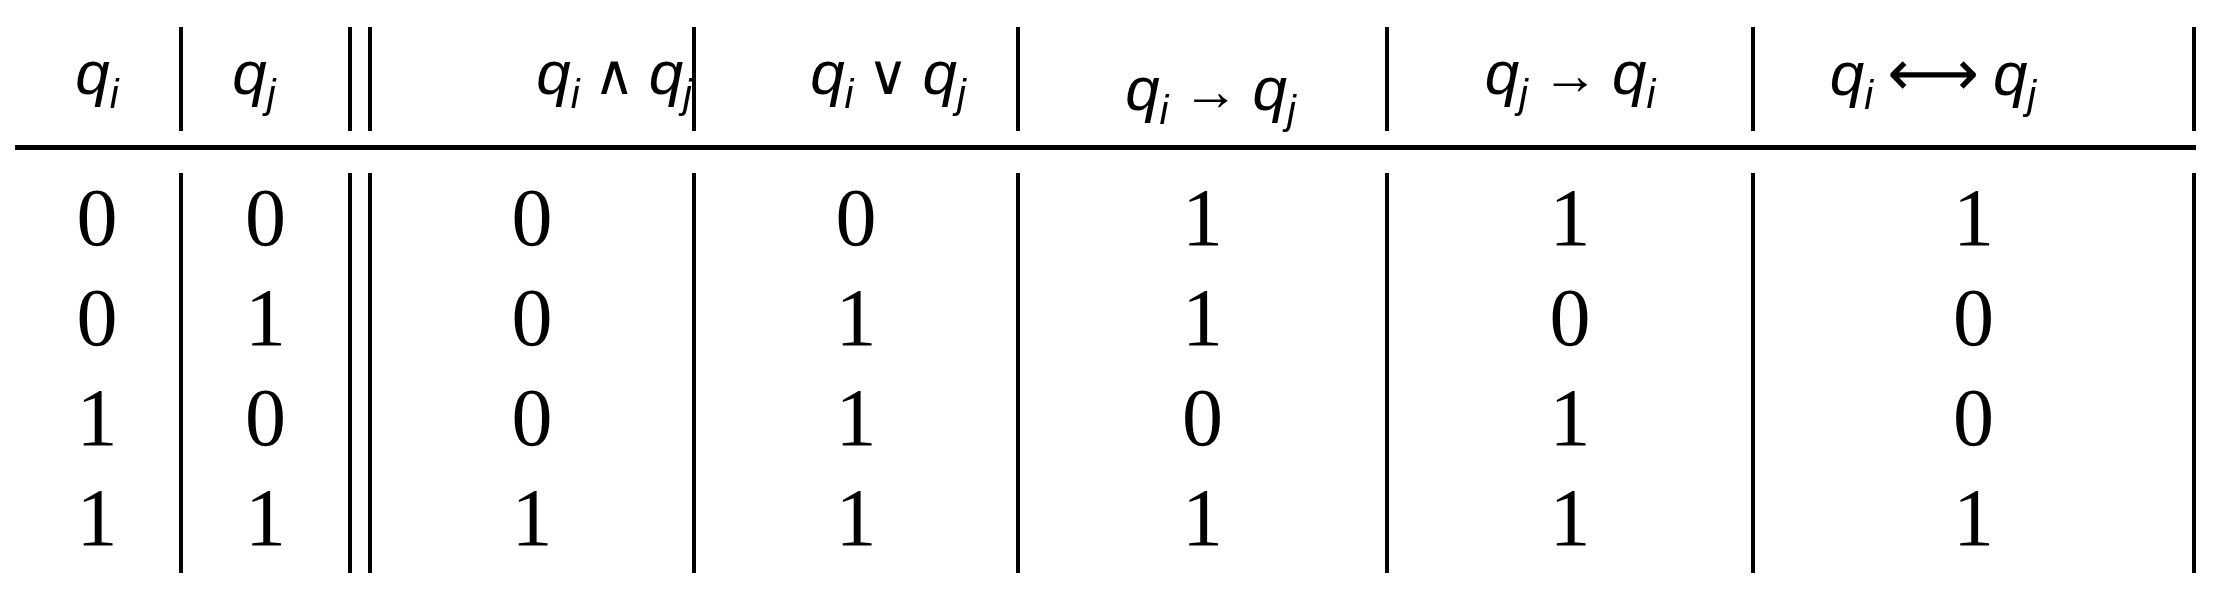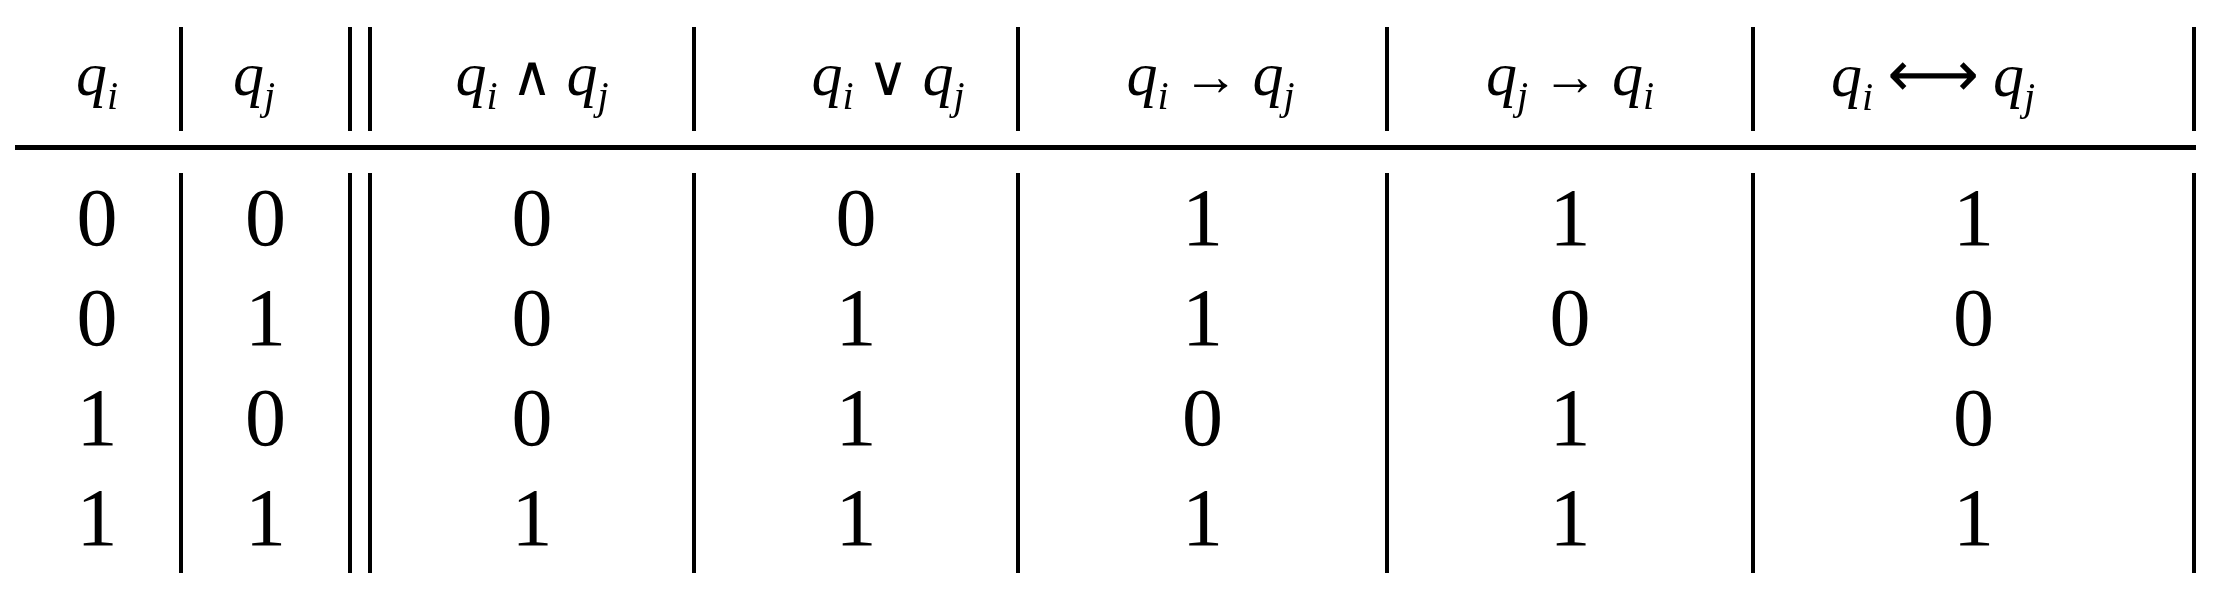--- a/index.html
+++ b/index.html
@@ -1,20 +1,20 @@
 <!DOCTYPE html>
 <html><head>
 <meta charset="utf-8">
 <style>
   html, body { margin: 0; padding: 0; background: #ffffff; }
   body { width: 2233px; height: 608px; position: relative; overflow: hidden; color: #000; }
   .vline { position: absolute; width: 4px; background: #000; }
   .rule { position: absolute; left: 15px; width: 2181px; top: 145px; height: 5px; background: #000; }
   .cell { position: absolute; text-align: center; white-space: nowrap; }
-  .hdr { top: 40px; height: 90px; line-height: 69px; font-family: Liberation Serif, serif; font-size: 62px; font-style: italic; }
+  .hdr { top: 28px; height: 90px; line-height: 90px; font-family: Liberation Sans, sans-serif; font-size: 62px; font-style: italic; }
   .hdr .sub { font-size: 40px; vertical-align: -14px; font-style: italic; }
   .hdr .op { font-style: normal; font-size: 56px; margin: 0 14px; }
   .val { font-family: "Liberation Serif", "DejaVu Serif", serif; font-size: 82px; height: 96px; line-height: 96px; }
 </style>
 </head>
 <body>
 
 <div>
 
   <div class="vline" style="left:179px; top:27px; height:104px;"></div>
@@ -36,27 +36,27 @@
   <div class="vline" style="left:1385px; top:173px; height:400px;"></div>
   <div class="vline" style="left:1751px; top:173px; height:400px;"></div>
   <div class="vline" style="left:2192px; top:173px; height:400px;"></div>
 
   <div class="cell hdr" style="left:15px; width:164px;">
     <span>q</span><span class="sub">i</span>
   </div>
   <div class="cell hdr" style="left:183px; width:142px;">
     <span>q</span><span class="sub">j</span>
   </div>
-  <div class="cell hdr" style="left:372px; width:320px;">
+  <div class="cell hdr" style="left:372px; width:320px;text-align:right;">
     <span>q</span><span class="sub">i</span><span class="op">∧</span><span>q</span><span class="sub">j</span>
   </div>
   <div class="cell hdr" style="left:696px; width:384px;">
     <span>q</span><span class="sub">i</span><span class="op">∨</span><span>q</span><span class="sub">j</span>
   </div>
-  <div class="cell hdr" style="left:1020px; width:381px;">
+  <div class="cell hdr" style="left:1020px; width:381px;margin-top:16px;">
     <span>q</span><span class="sub">i</span><span class="op">→</span><span>q</span><span class="sub">j</span>
   </div>
   <div class="cell hdr" style="left:1389px; width:362px;">
     <span>q</span><span class="sub">j</span><span class="op">→</span><span>q</span><span class="sub">i</span>
   </div>
   <div class="cell hdr" style="left:1755px; width:356px;">
     <span>q</span><span class="sub">i</span><span class="op" style="font-size:64px;">⟷</span><span>q</span><span class="sub">j</span>
   </div>
 
   <div>

